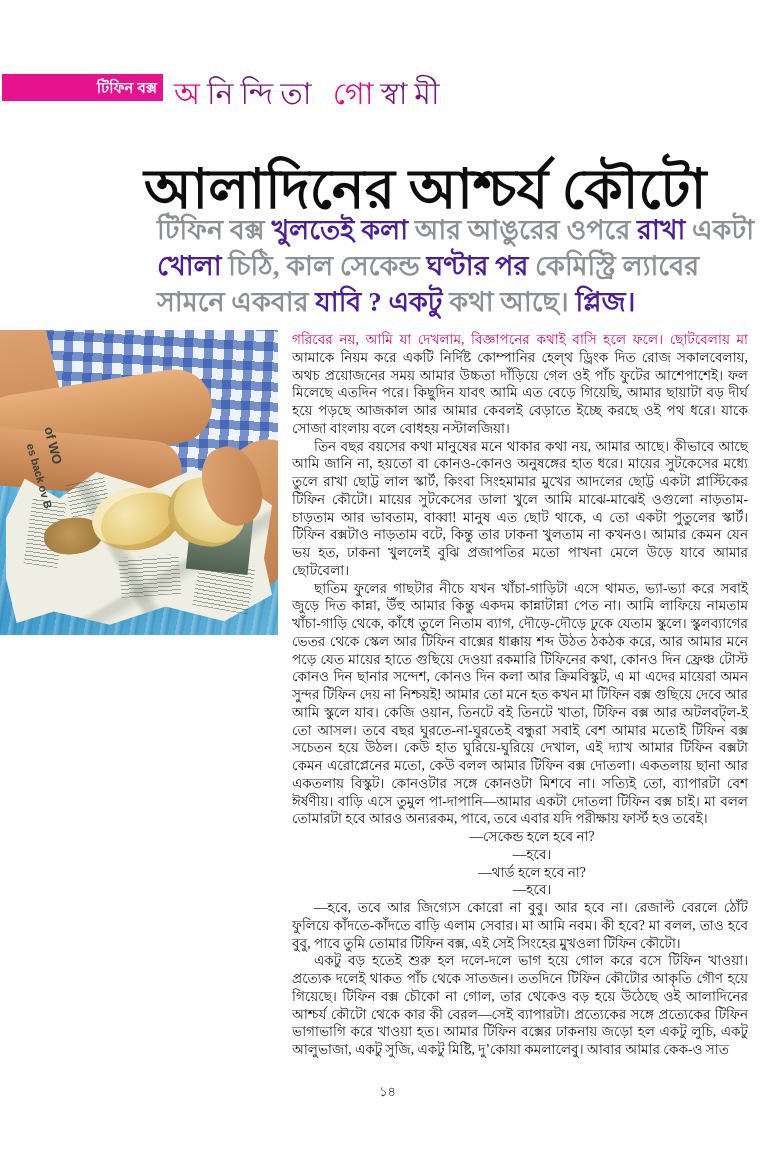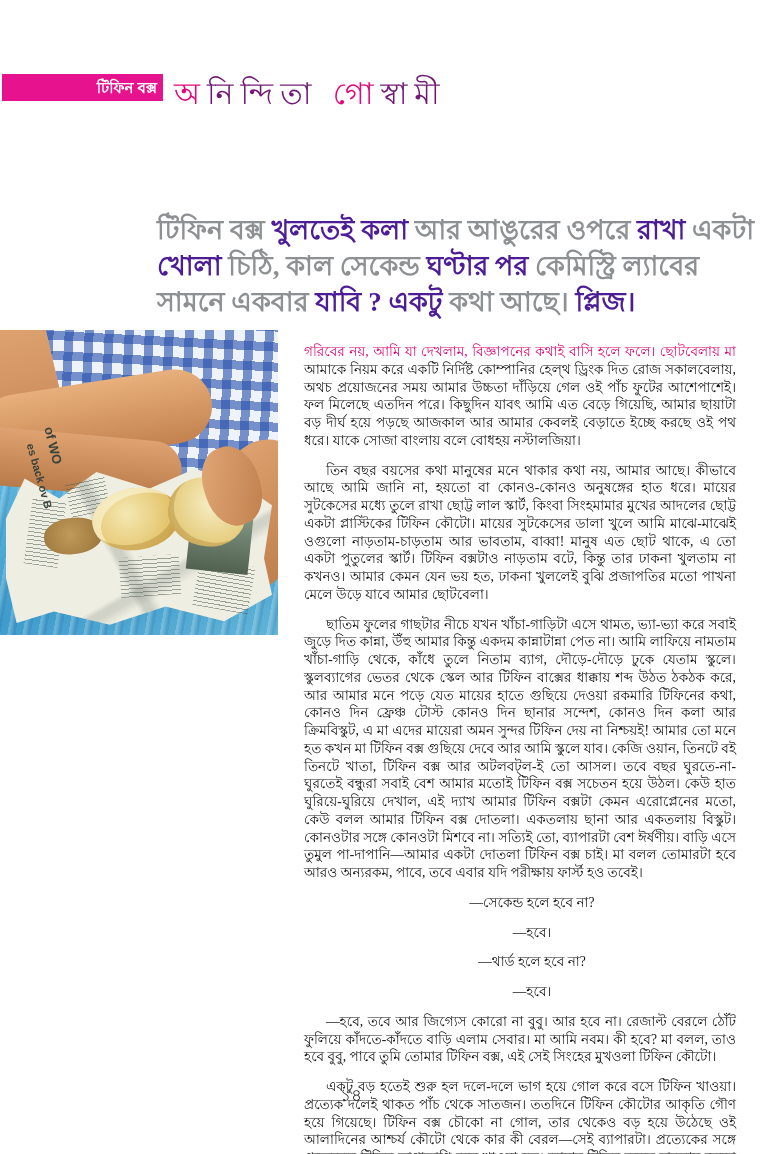--- a/index.html
+++ b/index.html
@@ -137,43 +137,44 @@
     background:linear-gradient(115deg,#e2a977,#bf7e4c);
     transform:rotate(-18deg);
   }
 
   
   .body-col{
     position:absolute;left:292px;top:331px;width:456px;
     font-size:13.6px;line-height:17.75px;color:#141414;
     text-align:justify;
   }
-  .body-col p{margin:12px;}
+  .body-col p{margin:0;}
   .body-col .indent{text-indent:22px;}
   .body-col .dlg{text-indent:24px;text-align:center;}
   .lead-pink{color:#d8056f;}
 
   
   .page-num{
     position:absolute;left:340px;top:1082px;width:56px;
-    text-align:left;font-size:17px;color:#2e2e2e;
+    text-align:right;font-size:13px;color:#2e2e2e;
   }
 </style>
 </head>
 <body>
 
 <div class="page">
 
   <div class="tag-bar">
     <span class="tag-label">টিফিন বক্স</span>
   </div>
   <div class="author-line">
     <span class="seg-pink">অ</span><span class="seg-black">নিন্দিতা </span><span class="seg-pink">গো</span><span class="seg-black">স্বামী</span>
   </div>
 
+  <h1 class="main-title">আলাদিনের আশ্চর্য কৌটো</h1>
 
   <div class="standfirst">
     <div class="sf-line"><span class="sf-gray">টিফিন বক্স </span><span class="sf-pink">খুলতেই কলা</span><span class="sf-gray"> আর আঙুরের ওপরে </span><span class="sf-pink">রাখা</span><span class="sf-gray"> একটা</span></div>
     <div class="sf-line"><span class="sf-pink">খোলা</span><span class="sf-gray"> চিঠি, কাল সেকেন্ড </span><span class="sf-pink">ঘণ্টার পর</span><span class="sf-gray"> কেমিস্ট্রি ল্যাবের</span></div>
     <div class="sf-line"><span class="sf-gray">সামনে একবার </span><span class="sf-pink">যাবি ? একটু</span><span class="sf-gray"> কথা আছে। </span><span class="sf-pink">প্লিজ।</span></div>
   </div>
 
   <div class="photo">
     <div class="ph-cloth"></div>
     <div class="ph-arm-left"></div>

